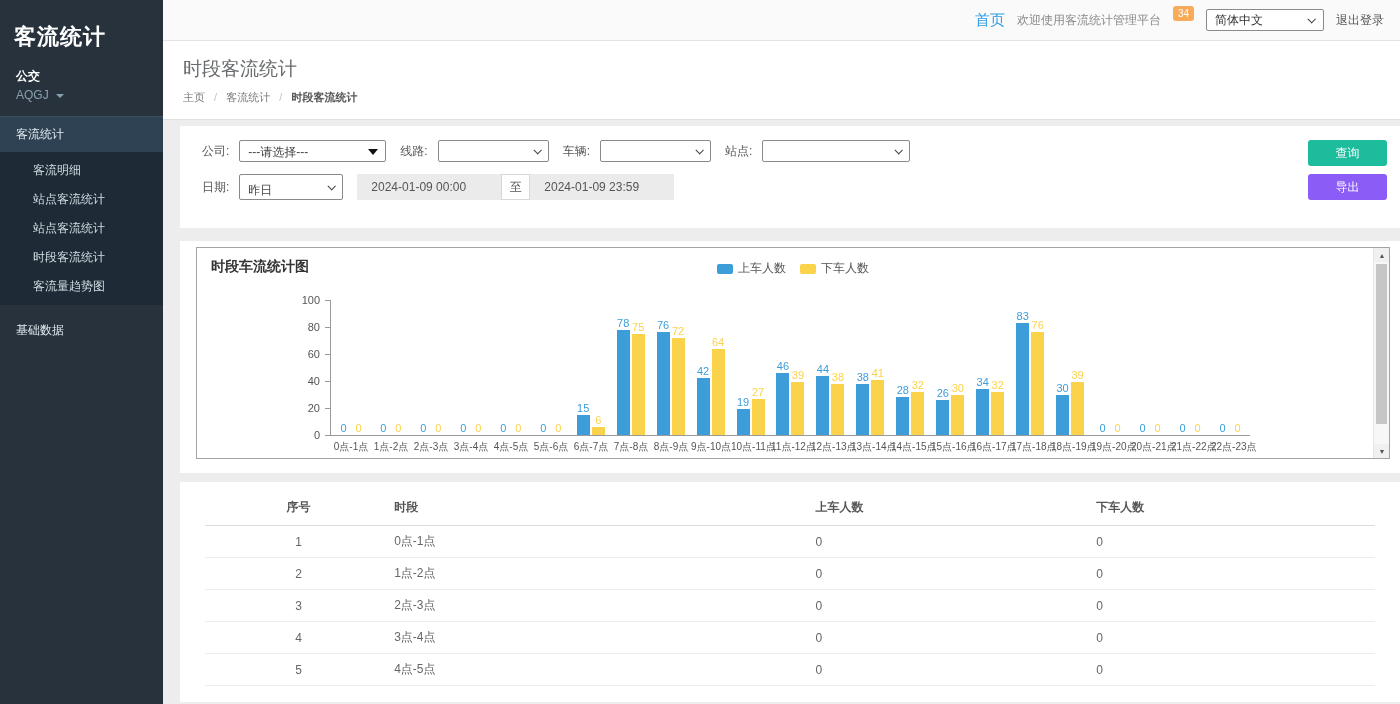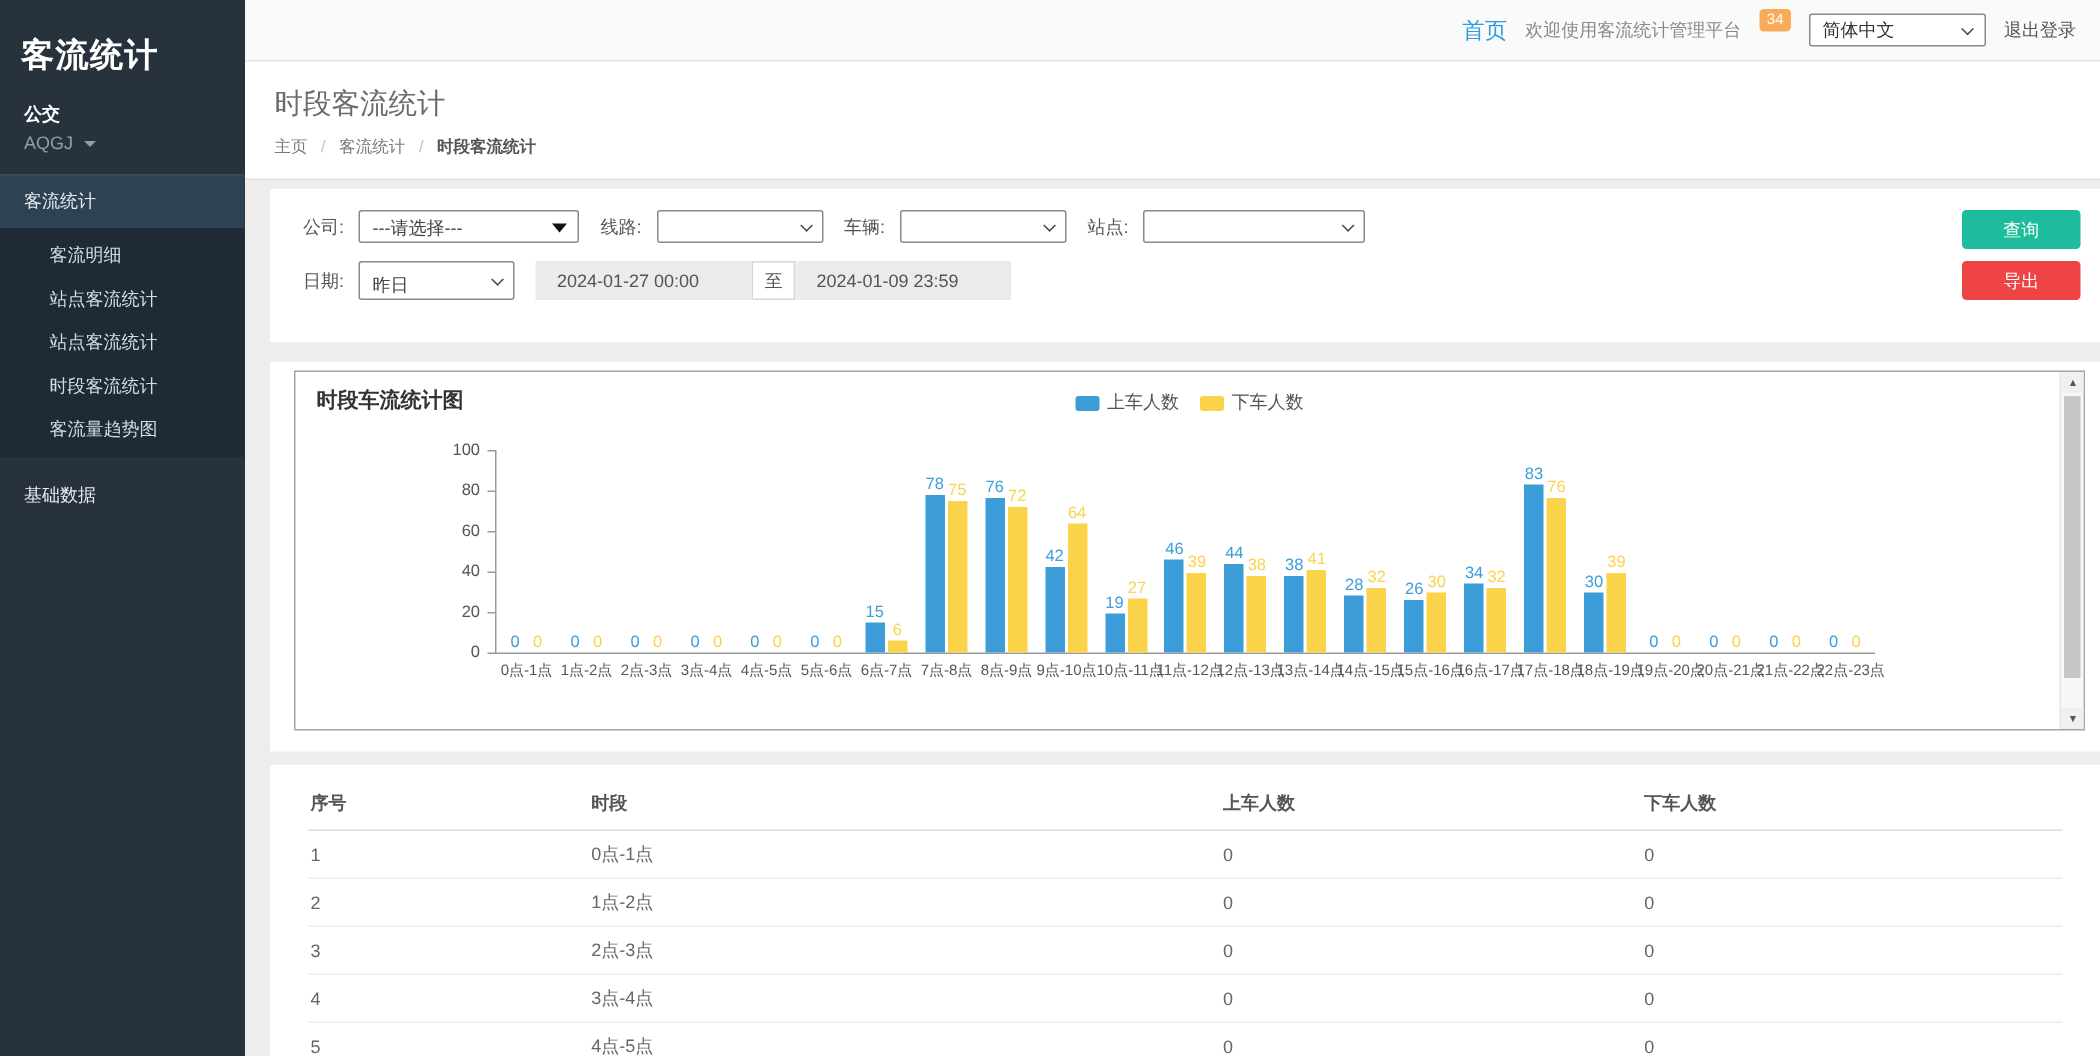--- a/index.html
+++ b/index.html
@@ -54,25 +54,25 @@
     border-left:5px solid transparent; border-right:5px solid transparent; border-top:6px solid #111; }
   .w1{width:147px;} .w2{width:111px; margin-right:14px;} .w3{width:148px;} .w4{width:104px;}
   .sp{ margin-right:14px; }
   .date-box { height:26px; background:#ebebeb; font-size:12px; color:#555;
     display:flex; align-items:center; padding:0 14px; width:144px; cursor:pointer; }
   .to-box { height:26px; background:#fff; border:1px solid #d8d8d8; font-size:12px; color:#555;
     display:flex; align-items:center; justify-content:center; width:29px; }
   .btn { position:absolute; right:13px; width:79px; height:26px; border:none; border-radius:3px;
     color:#fff; font-size:12px; cursor:pointer; font-family:inherit; }
   .btn-query { top:14px; background:#1cbc9c; }
-  .btn-export { top:48px; background:#ef4444; }
+  .btn-export { top:48px; background:#8b5cf6; }
 
   
   .chart-card { background:#fff; margin-top:13px; padding:6px 10px 14px 16px; }
-  .chart-box { position:relative; border:1px solid #a3a3a3; height:240px; background:#fff; overflow:hidden; }
+  .chart-box { position:relative; border:1px solid #a3a3a3; height:212px; background:#fff; overflow:hidden; }
   .chart-title { position:absolute; left:14px; top:10px; font-size:14px; font-weight:bold; color:#333; }
   .legend { position:absolute; top:12px; left:50%; transform:translateX(-50%); display:flex; gap:14px; }
   .legend-item { display:flex; align-items:center; gap:5px; font-size:12px; color:#555; cursor:pointer; }
   .swatch { width:16px; height:10px; border-radius:2px; }
   .plot-row { position:absolute; top:52px; left:0; display:flex; }
   .yaxis { width:133px; position:relative; height:136px; }
   .ytick { position:absolute; right:10px; font-size:11px; color:#555; }
   .ytickmark { position:absolute; right:0; width:5px; height:1px; background:#9a9a9a; }
   .plot { position:relative; width:920px; height:136px;
     border-left:1px solid #9a9a9a; border-bottom:1px solid #9a9a9a; display:flex; }
@@ -86,21 +86,21 @@
   .vs-arrow { position:absolute; left:0; width:16px; height:14px; font-size:7px; color:#555;
     display:flex; align-items:center; justify-content:center; background:#f0f0f0; cursor:pointer; }
   .vs-up { top:0; } .vs-down { bottom:0; }
   .vs-thumb { position:absolute; left:2px; right:2px; top:16px; bottom:34px; background:#c6c6c6; cursor:grab; }
 
   
   .table-card { background:#fff; margin-top:9px; padding:8px 25px 0 25px; min-height:220px; }
   table { width:100%; border-collapse:collapse; }
   th { text-align:left; font-size:12px; color:#555; font-weight:bold; padding:9px 2px; border-bottom:1px solid #dcdcdc; }
   td { font-size:12px; color:#666; padding:7px 2px; border-bottom:1px solid #ececec; }
-  .c1{width:16%;} .c2{width:36%;} .c3{width:24%;} .c4{width:24%;}
+  .c1{width:16%;text-align:center;} .c2{width:36%;} .c3{width:24%;} .c4{width:24%;}
 </style>
 </head>
 <body>
 
 <aside class="sidebar">
   <div class="brand">客流统计</div>
   <div class="company">公交</div>
   <div class="account">
     <span>AQGJ</span>
     <span class="caret"></span>
@@ -164,21 +164,21 @@
         <div class="sel w3">
           <span class="chev"></span>
         </div>
       </div>
       <div class="f-row">
         <span class="f-label">日期:</span>
         <div class="sel w4 sp" style="height:26px">
           <span>昨日</span>
           <span class="chev" style="top:9px"></span>
         </div>
-        <div class="date-box">2024-01-27 00:00</div>
+        <div class="date-box">2024-01-09 00:00</div>
         <div class="to-box">至</div>
         <div class="date-box">2024-01-09 23:59</div>
       </div>
       <button class="btn btn-query">查询</button>
       <button class="btn btn-export">导出</button>
     </div>
 
     <div class="chart-card">
       <div class="chart-box">
         <div class="chart-title">时段车流统计图</div>

